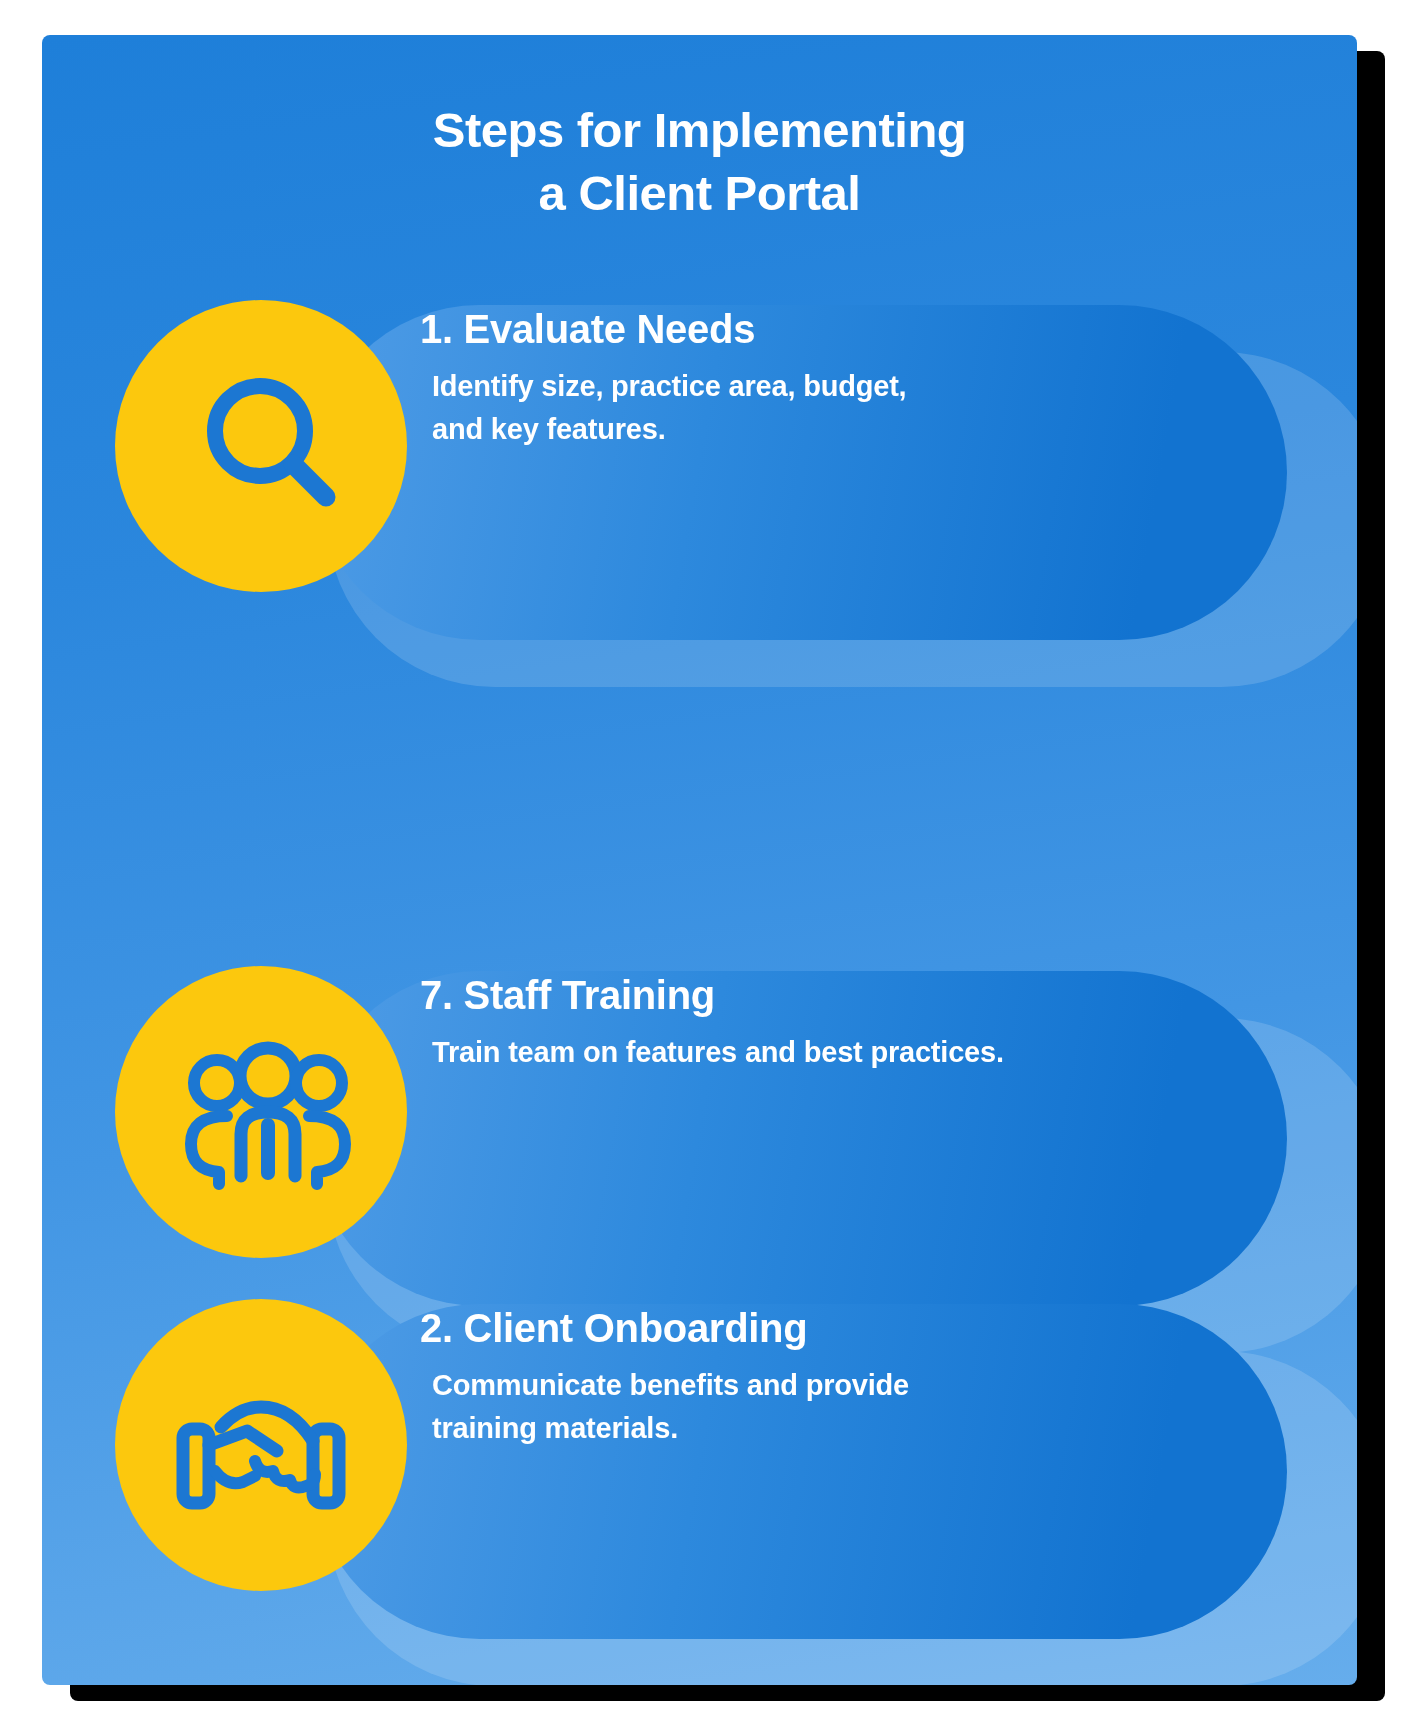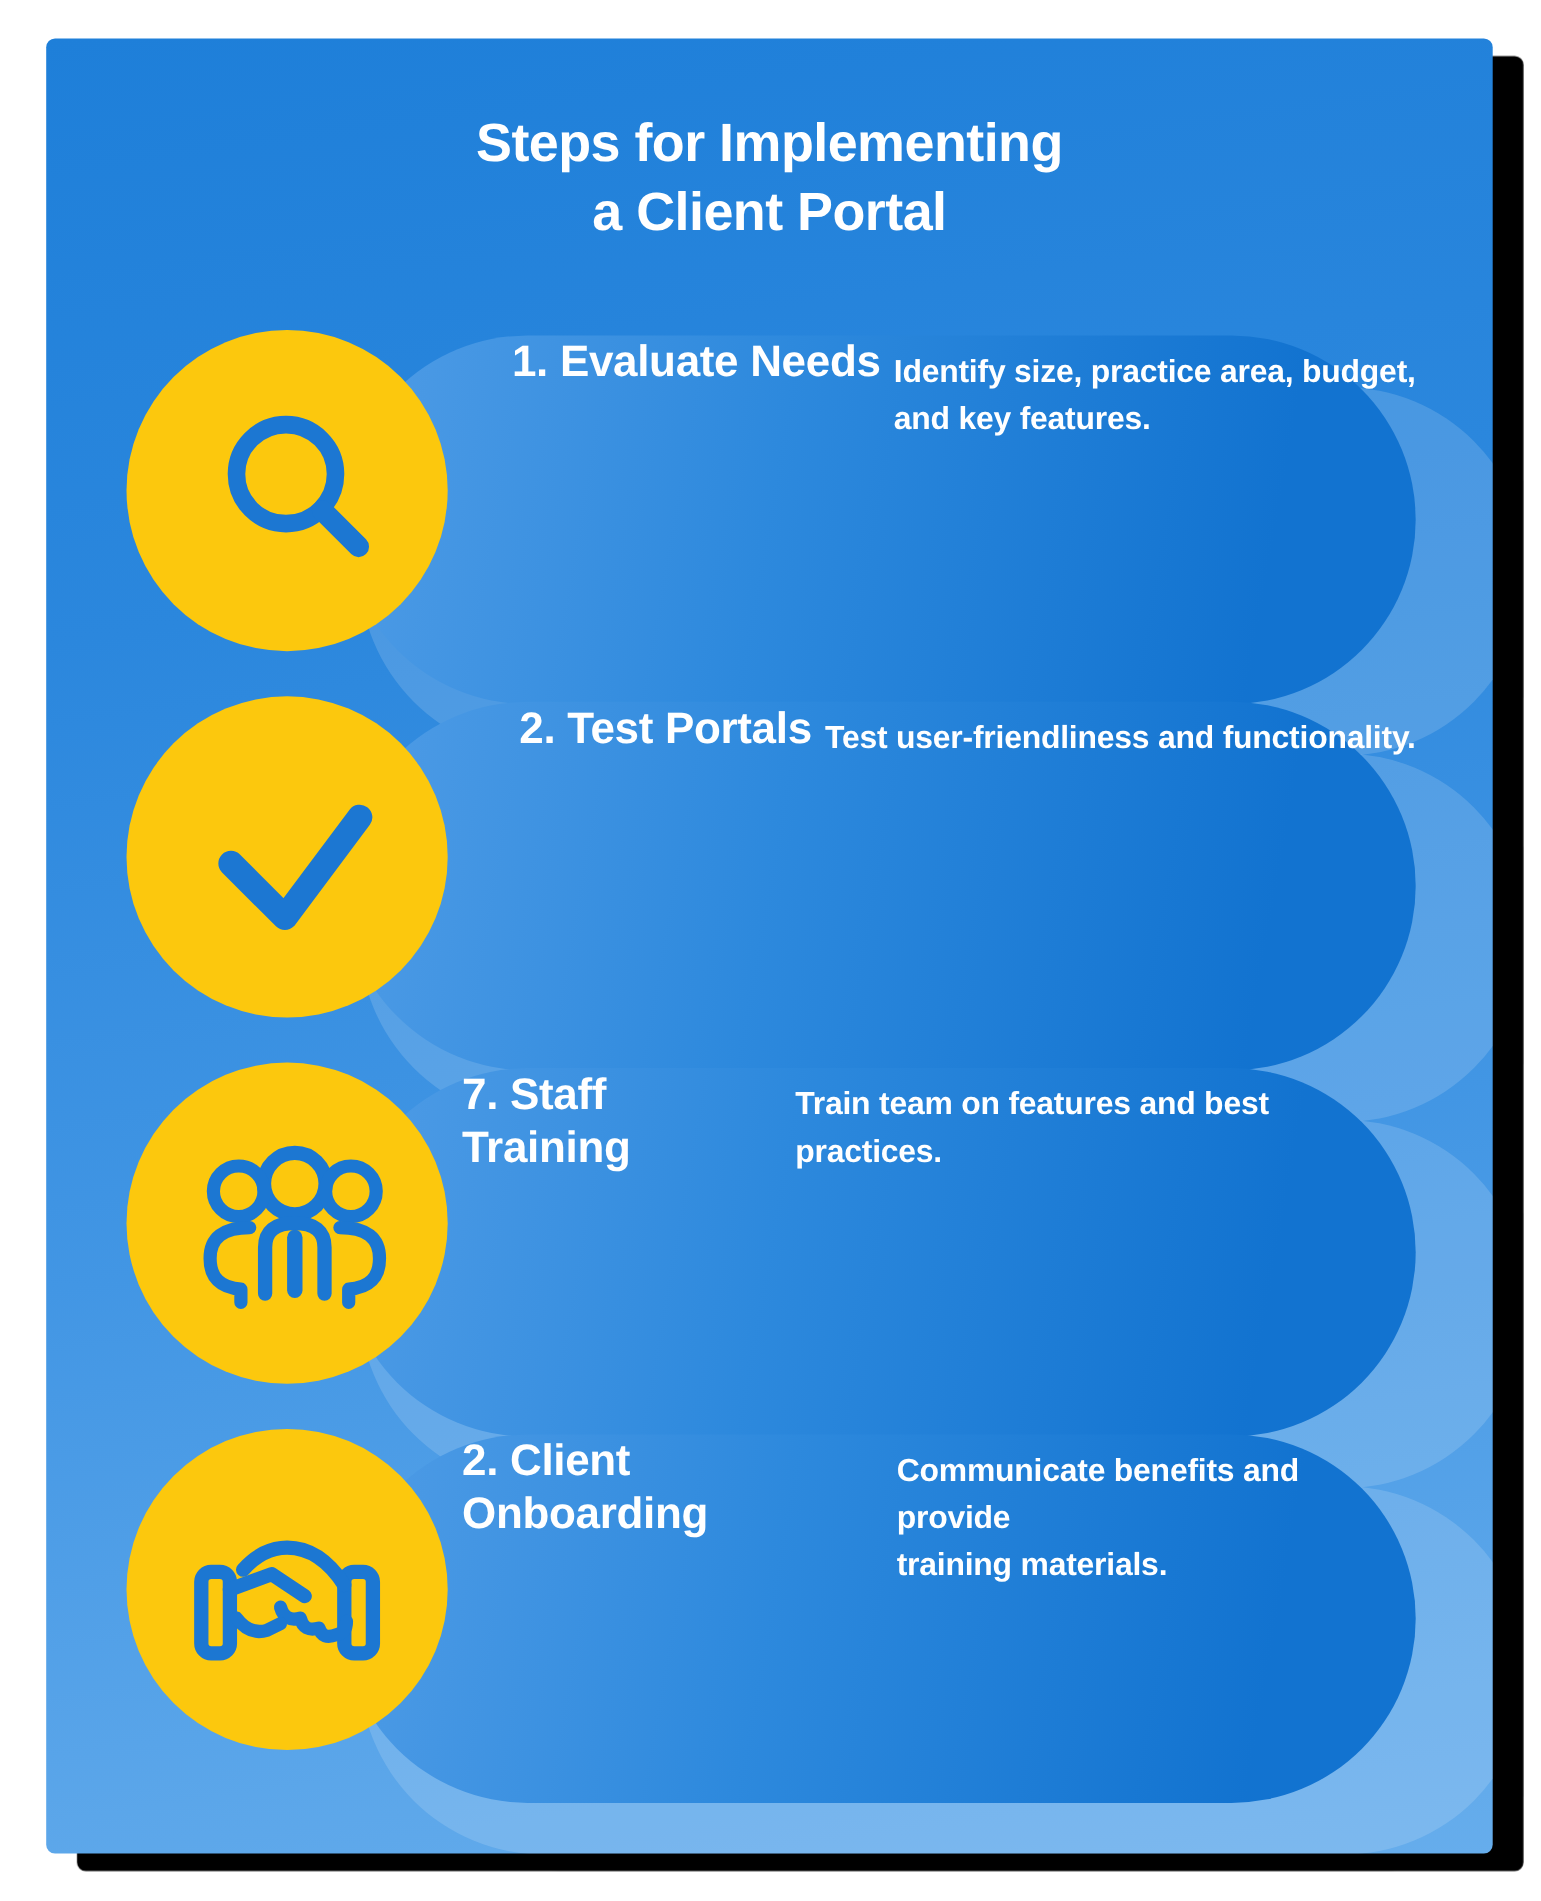--- a/index.html
+++ b/index.html
@@ -21,21 +21,21 @@
   .row{position:absolute;left:0;width:100%;height:400px;}
   .row-0{top:265px}.row-1{top:598px}.row-2{top:931px}.row-3{top:1264px}
   .band{
     position:absolute;left:285px;top:52px;width:1062px;height:335px;
     border-radius:170px;background:rgba(255,255,255,0.15);z-index:1;
   }
   .pill{
     position:absolute;left:270px;top:5px;width:975px;height:335px;
     border-radius:170px;z-index:2;
     background:linear-gradient(100deg,#4f9ce6 0%,#2d89dd 40%,#1273d0 85%);
-    display:flex;flex-direction:row;justify-content:flex-end;
+    display:flex;flex-direction:column;justify-content:flex-start;
     padding-left:108px;padding-bottom:42px;box-sizing:border-box;
   }
   .step-title{
     color:#ffffff;font-size:40px;font-weight:700;letter-spacing:-0.3px;line-height:48px;
   }
   .step-desc{
     margin-top:12px;color:#ffffff;font-size:29px;font-weight:700;line-height:43px;
     letter-spacing:-0.2px;
     margin-left:12px;
   }
@@ -67,35 +67,20 @@
       </div>
     </div>
     <div class="icon-circle">
       <svg viewBox="0 0 292 292">
         <circle class="stroke" cx="145" cy="131" r="45" stroke-width="16"></circle>
         <line class="stroke" x1="178" y1="164" x2="211" y2="197" stroke-width="19"></line>
       </svg>
     </div>
   </div>
 
-  <div class="row row-1">
-    <div class="band"></div>
-    <div class="pill">
-      <div class="step-title">2. Test Portals</div>
-      <div class="step-desc">
-        <div>Test user-friendliness and functionality.</div>
-        <div></div>
-      </div>
-    </div>
-    <div class="icon-circle">
-      <svg viewBox="0 0 292 292">
-        <polyline class="stroke" points="95,152 144,201 212,110" stroke-width="23"></polyline>
-      </svg>
-    </div>
-  </div>
 
   <div class="row row-2">
     <div class="band"></div>
     <div class="pill">
       <div class="step-title">7. Staff Training</div>
       <div class="step-desc">
         <div>Train team on features and best practices.</div>
         <div></div>
       </div>
     </div>

